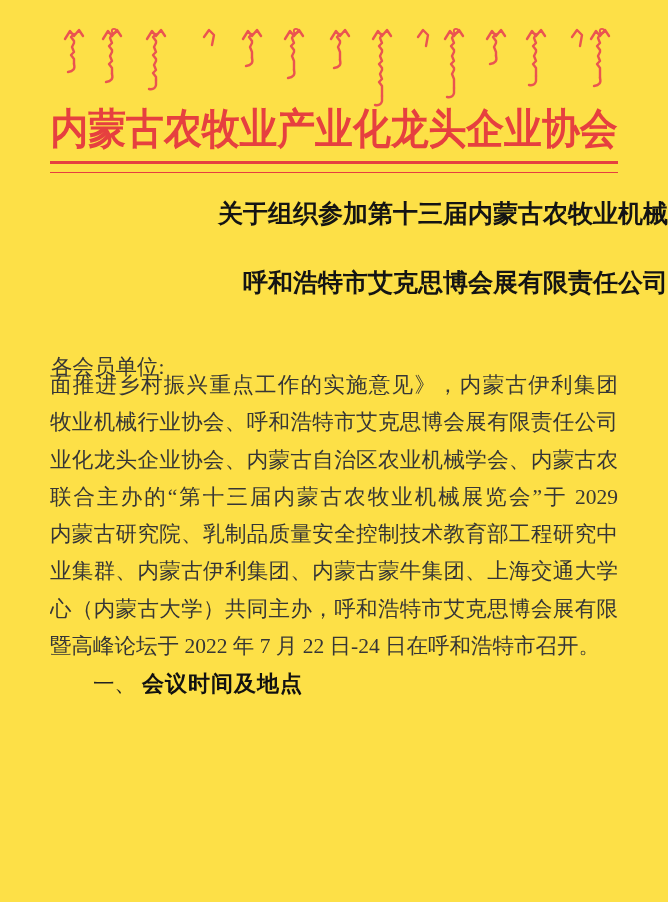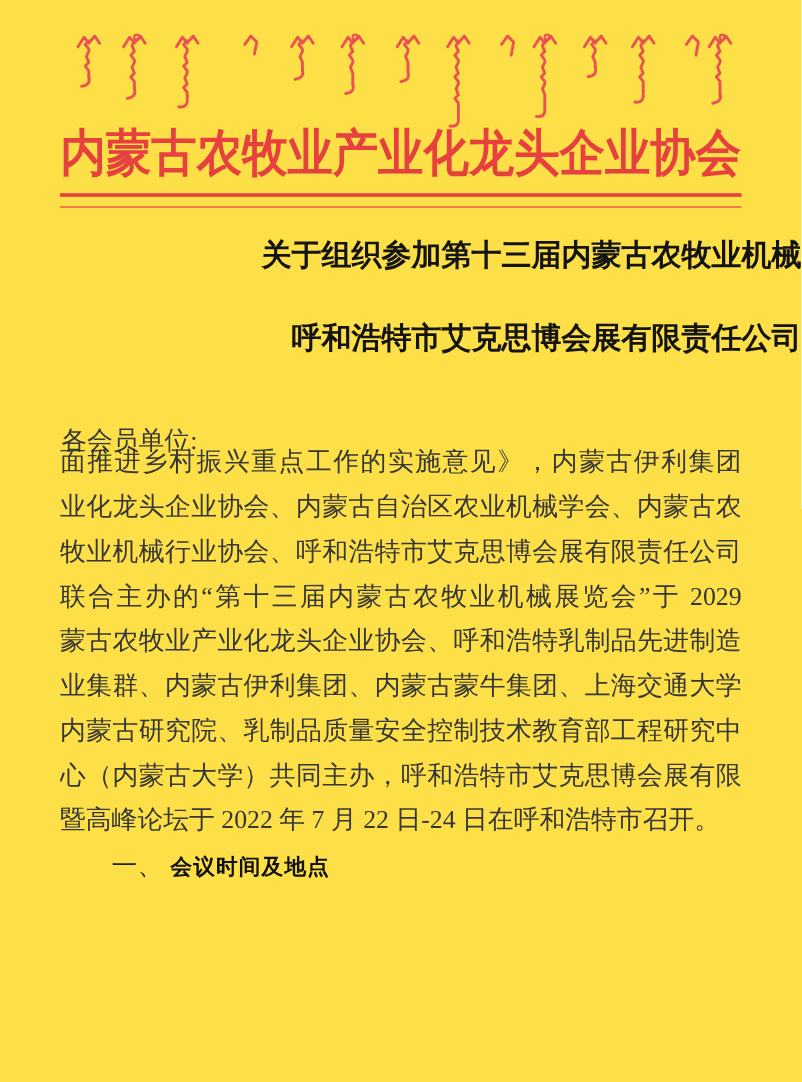--- a/index.html
+++ b/index.html
@@ -60,21 +60,21 @@
   .bline.last{text-align-last:left;}
   .heading{
     height:37.3px;line-height:37.3px;
     padding-left:43px;white-space:nowrap;
   }
   .heading .hnum{
     font-size:21.5px;color:#222222;margin-right:6px;
     font-family:"Liberation Serif","DejaVu Serif",serif;
   }
   .heading .htext{
-    font-size:18px;font-weight:bold;color:#111111;letter-spacing:1px;
+    font-size:22px;font-weight:bold;color:#111111;letter-spacing:1px;
     font-family:"Liberation Sans","DejaVu Sans",sans-serif;
   }
 </style>
 </head>
 <body>
 
 <div id="page">
 
   <svg id="mongolian" viewBox="0 0 668 100">
       <path d="M 65,15 l5,-8 l4,5 l5,-6 l4,6" fill="none" stroke="#ea5450" stroke-width="2.4" stroke-linecap="round" stroke-linejoin="round"></path>
@@ -124,26 +124,25 @@
   <div class="rule"></div>
 
   <div class="doc-title t1">关于组织参加第十三届内蒙古农牧业机械</div>
 
   <div class="doc-title t2">呼和浩特市艾克思博会展有限责任公司</div>
 
   <div class="salutation">各会员单位:</div>
 
   <div id="bodyflow">
       <div class="bline">面推进乡村振兴重点工作的实施意见》，内蒙古伊利集团</div>
+      <div class="bline">牧业机械行业协会、呼和浩特市艾克思博会展有限责任公司</div>
       <div class="bline">业化龙头企业协会、内蒙古自治区农业机械学会、内蒙古农</div>
-      <div class="bline">牧业机械行业协会、呼和浩特市艾克思博会展有限责任公司</div>
       <div class="bline">联合主办的“第十三届内蒙古农牧业机械展览会”于 2029</div>
-      <div class="bline">蒙古农牧业产业化龙头企业协会、呼和浩特乳制品先进制造</div>
+      <div class="bline">内蒙古研究院、乳制品质量安全控制技术教育部工程研究中</div>
       <div class="bline">业集群、内蒙古伊利集团、内蒙古蒙牛集团、上海交通大学</div>
-      <div class="bline">内蒙古研究院、乳制品质量安全控制技术教育部工程研究中</div>
       <div class="bline">心（内蒙古大学）共同主办，呼和浩特市艾克思博会展有限</div>
       <div class="bline last">暨高峰论坛于 2022 年 7 月 22 日-24 日在呼和浩特市召开。</div>
       <div class="heading" id="sectionHeading">
       <span class="hnum">一、</span><span class="htext">会议时间及地点</span>
     </div>
   </div>
 
 </div>
 
 </body></html>

